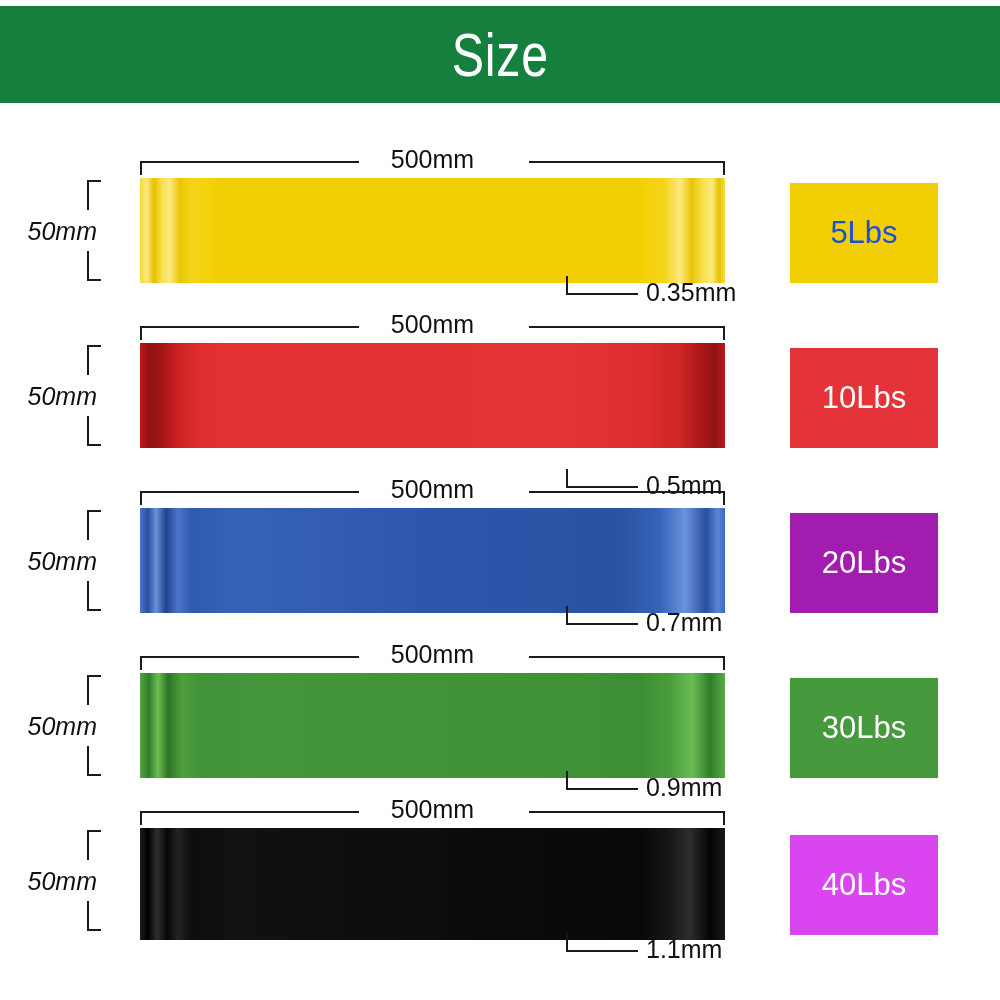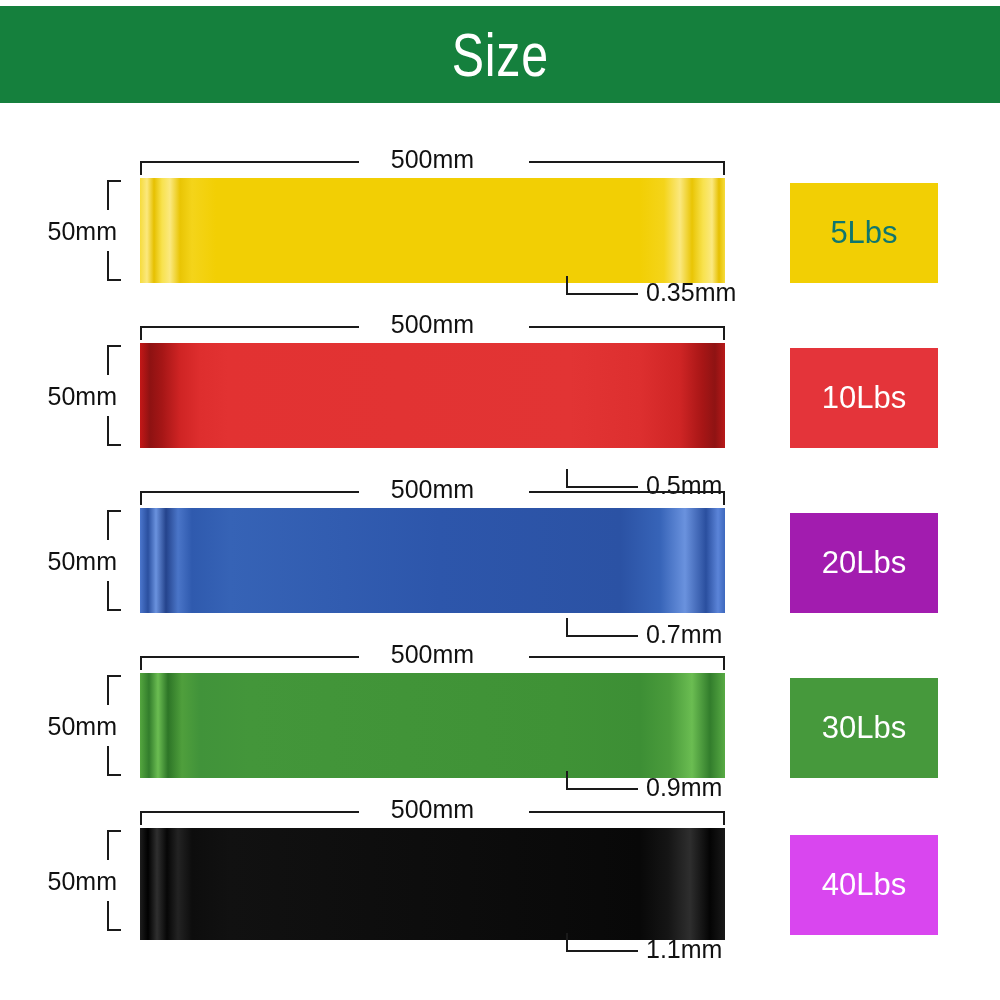--- a/index.html
+++ b/index.html
@@ -99,23 +99,24 @@
     font-size: 25px;
     line-height: 30px;
     color: #111111;
     font-family: "Liberation Sans", sans-serif;
     white-space: nowrap;
   }
 
   
   .height-bracket {
     position: absolute;
-    left: 107px;
+    left: 87px;
     width: 36px;
     height: 105px;
+    font-style: italic;
   }
   .height-bracket .hb-seg-top,
   .height-bracket .hb-seg-bottom {
     position: absolute;
     left: 0;
     width: 0;
     border-left: 2px solid #1a1a1a;
   }
   .height-bracket .hb-seg-top { top: 2px; height: 30px; }
   .height-bracket .hb-seg-bottom { bottom: 2px; height: 30px; }
@@ -183,21 +184,21 @@
     align-items: center;
     justify-content: center;
   }
   .swatch-label {
     font-size: 31px;
     line-height: 34px;
     color: #ffffff;
     letter-spacing: 0px;
     white-space: nowrap;
   }
-  .swatch-label.soft { color: #0f766e; }
+  .swatch-label.soft { color: #1d4ed8; }
 </style>
 </head>
 <body>
 
 <div id="header-bar">
   <div id="header-title">Size</div>
 </div>
 
 <div id="diagram">
 
@@ -278,21 +279,21 @@
       <span class="hb-seg-bottom"></span>
       <span class="hb-tick-bottom"></span>
       <span class="hb-label">50mm</span>
     </div>
     <div class="band" style="top:30px;">
       <div class="band-inner" style="background: linear-gradient(90deg,
              #4b76cd 0px, #2a4f9f 8px, #6a92de 16px, #24438c 26px, #4a75c8 38px,
              #2f5aae 52px, #3663b6 90px, #2d56ab 300px, #2b52a4 480px,
              #3764b8 520px, #6a92de 545px, #2a4f9f 566px, #5b84d8 578px, #3d68be 585px);"></div>
     </div>
-    <div class="thickness-leader" style="top:140px;">
+    <div class="thickness-leader" style="top:128px;">
       <span class="tl-stub"></span>
       <span class="tl-line"></span>
       <span class="tl-label">0.7mm</span>
     </div>
     <div class="swatch" style="top:35px; background:#a21caf;">
       <span class="swatch-label">20Lbs</span>
     </div>
   </div>
 
   <div class="band-row" style="top:540px;">

